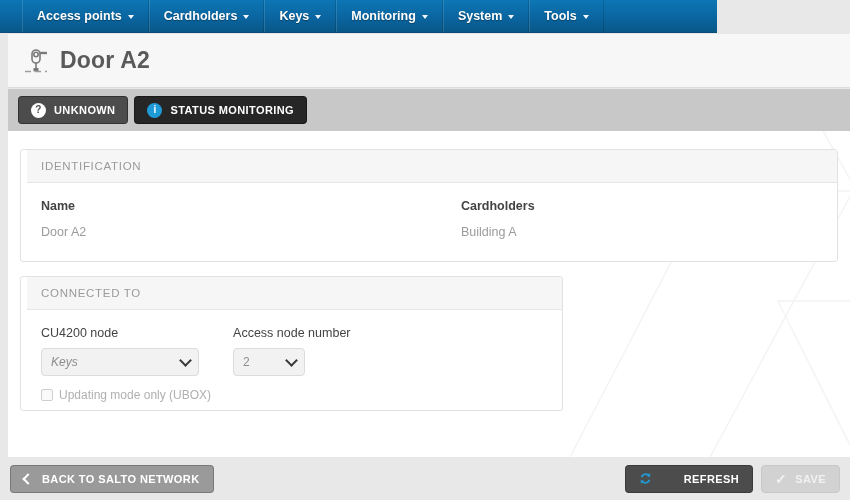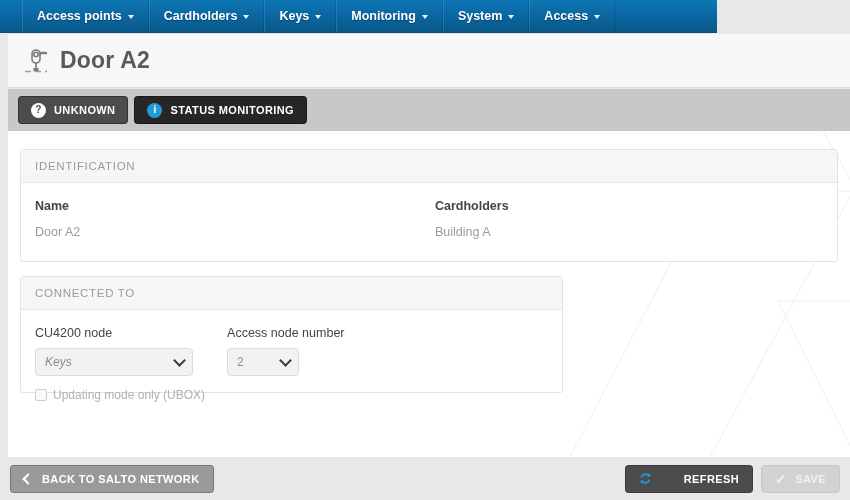--- a/index.html
+++ b/index.html
@@ -91,38 +91,39 @@
     background: #ffffff;
     overflow: hidden;
   }
   .watermark { position: absolute; inset: 0; pointer-events: none; }
 
   .panel {
     position: relative;
     border: 1px solid #e2e2e2;
     border-radius: 3px;
     background: #ffffff;
+    padding-left: 6px;
   }
   .panel-head {
     background: #f6f6f6;
     border-bottom: 1px solid #e6e6e6;
     padding: 10px 14px;
     font-size: 11.5px; color: #9a9a9a;
     letter-spacing: .7px;
   }
   .panel-body { padding: 16px 14px 18px 14px; }
 
   #panel-identification {
     position: absolute; top: 18px; left: 12px; width: 818px; height: 113px;
   }
   #panel-connected {
-    position: absolute; top: 145px; left: 12px; width: 543px; height: 117px;
-  }
-
-  .field-row { display: flex; }
+    position: absolute; top: 145px; left: 12px; width: 543px; height: 135px;
+  }
+
+  .field-row { display: flex; gap: 20px; }
   .field-col-name { width: 400px; }
   .field-label {
     font-size: 12.5px; font-weight: bold; color: #444444;
     margin-bottom: 12px;
   }
   .field-value { font-size: 12.5px; color: #9b9b9b; }
 
   .form-row { display: flex; gap: 22px; }
   .form-label {
     font-size: 12.5px; font-weight: normal; color: #444444;
@@ -216,21 +217,21 @@
     </div>
     <div class="nav-item">
       <span>Monitoring</span>
       <span class="caret-down"></span>
     </div>
     <div class="nav-item">
       <span>System</span>
       <span class="caret-down"></span>
     </div>
     <div class="nav-item">
-      <span>Access</span>
+      <span>Tools</span>
       <span class="caret-down"></span>
     </div>
   </div>
 
   <div class="page-header">
     <svg class="door-icon" viewBox="0 0 30 30">
       <rect x="10" y="4" width="8" height="13" rx="4" fill="none" stroke="#7a7a7a" stroke-width="1.6"></rect>
       <circle cx="14" cy="8.5" r="2.2" fill="none" stroke="#7a7a7a" stroke-width="1.6"></circle>
       <line x1="18" y1="7" x2="25" y2="7" stroke="#7a7a7a" stroke-width="2.4"></line>
       <line x1="14" y1="17" x2="14" y2="23" stroke="#7a7a7a" stroke-width="1.6"></line>

